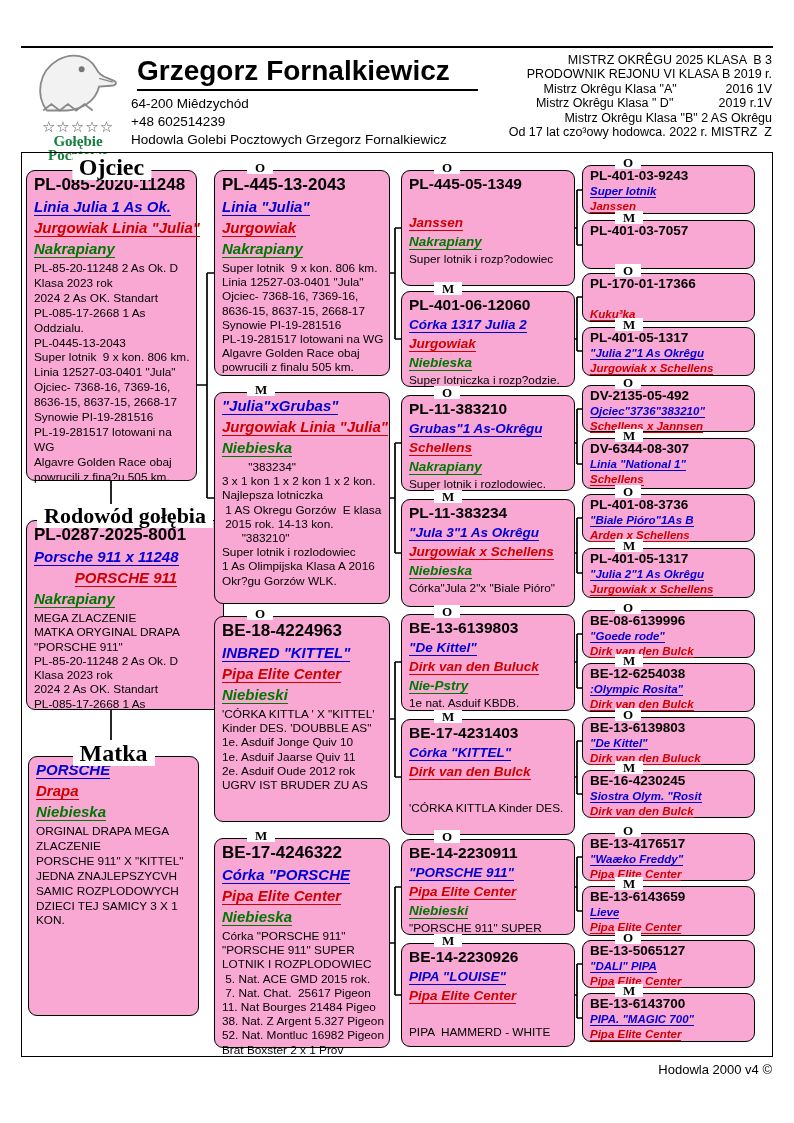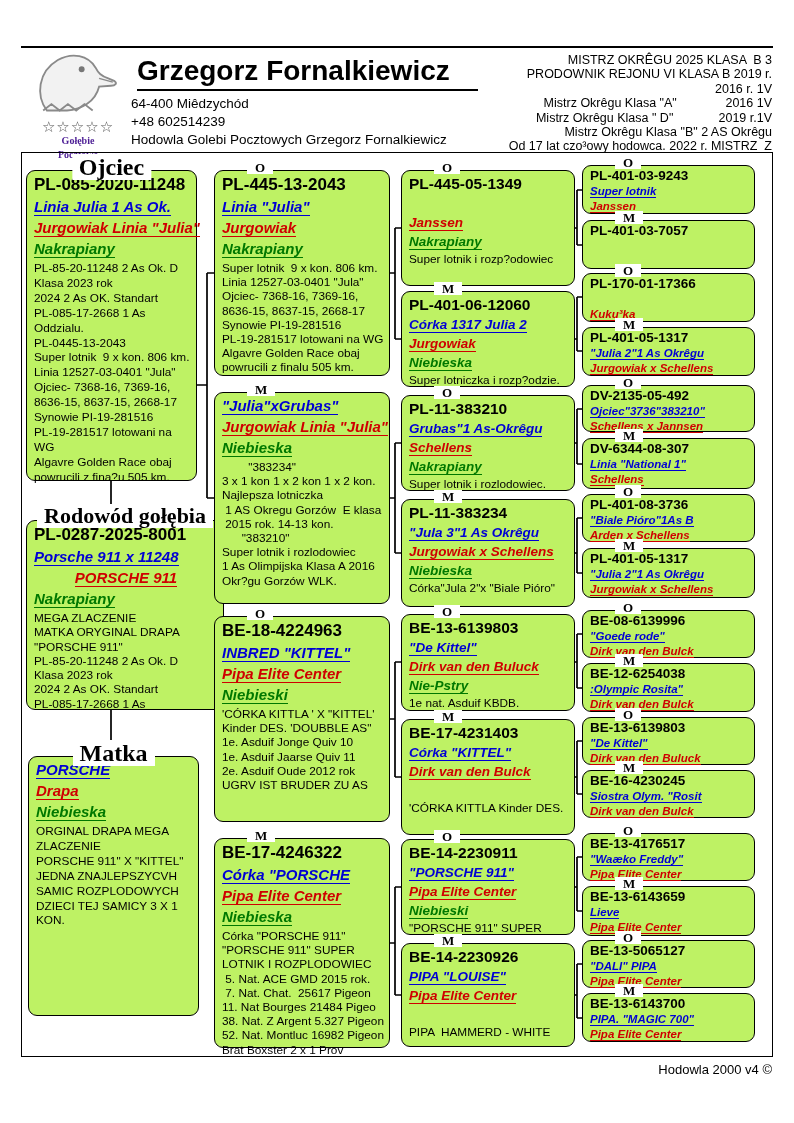--- a/index.html
+++ b/index.html
@@ -1,21 +1,21 @@
 <!DOCTYPE html>
 <html><head>
 <meta charset="utf-8">
 <style>
   html,body{margin:0;padding:0;}
   body{width:794px;height:1123px;position:relative;background:#fff;color:#000;
        font-family:"Liberation Sans",sans-serif;overflow:hidden;}
   .hline{position:absolute;background:#000;height:2px;}
   .frame{position:absolute;left:21px;top:152px;width:750px;height:903px;border:1.6px solid #000;}
   
-  .pbox{position:absolute;background:#bef264;border:1.8px solid #000;border-radius:9px;
+  .pbox{position:absolute;background:#f9a8d4;border:1.8px solid #000;border-radius:9px;
         padding:2px 5px 2px 7px;box-sizing:border-box;}
   .legend{position:absolute;top:-17px;left:50%;transform:translateX(-50%);background:#fff;
           padding:0 7px;font-family:"Liberation Serif",serif;font-weight:bold;font-size:24px;
           line-height:1.1;white-space:nowrap;}
   .marker{position:absolute;top:-10px;left:32px;background:#fff;padding:0 8px;
           font-family:"Liberation Serif",serif;font-weight:bold;font-size:13px;line-height:1;}
   .ring{font-weight:bold;}
   .g1 .ring,.g2 .ring{font-size:17px;line-height:23px;}
   .g3 .ring{font-size:15.5px;line-height:21px;}
   .g4 .ring{font-size:13.5px;line-height:16px;}
@@ -33,22 +33,22 @@
   .g3 .notes{line-height:14px;margin-top:1px;}
   
   .brand-name{position:absolute;left:137px;top:55px;font-size:28px;font-weight:bold;
               border-bottom:2.5px solid #000;padding:0 28px 2px 0;white-space:nowrap;}
   .addr{position:absolute;left:131px;font-size:13.5px;white-space:nowrap;}
   .ach{position:absolute;left:415px;top:53px;width:357px;text-align:right;
        font-size:12.5px;line-height:14.4px;}
   .ach div{white-space:pre;}
   .logo{position:absolute;left:27px;top:50px;width:102px;text-align:center;}
   .logo-stars{font-size:15px;letter-spacing:1px;color:#555;line-height:14px;}
-  .logo-word{font-family:"Liberation Serif",serif;font-weight:bold;font-size:10px;
-             color:#4c1d95;line-height:14px;}
+  .logo-word{font-family:"Liberation Serif",serif;font-weight:bold;font-size:15px;
+             color:#15803d;line-height:14px;}
   .credit{position:absolute;right:22px;top:1062px;font-size:13px;}
   svg.conn{position:absolute;left:0;top:0;pointer-events:none;}
 </style>
 </head>
 <body>
 
 <div class="hline" style="left:21px;top:46px;width:752px;"></div>
 
 <div class="logo">
   <svg width="92" height="66" viewBox="0 0 100 72">
@@ -56,28 +56,27 @@
     <circle cx="54" cy="21" r="3.2" fill="#777"></circle>
     <path d="M73,31 L88,35" stroke="#8a8a8a" stroke-width="1.5" fill="none"></path>
     <path d="M12,66 l9,-7 9,7 9,-7 9,7 9,-7 9,7" fill="none" stroke="#8a8a8a" stroke-width="2"></path>
   </svg>
   <div class="logo-stars">☆☆☆☆☆</div>
   <div class="logo-word">Gołębie</div>
   <div class="logo-word">Pocztowe</div>
 </div>
 
 <div class="brand-name">Grzegorz Fornalkiewicz</div>
-<div class="addr" style="top:96px;">64-400 Miêdzychód</div>
+<div class="addr" style="top:96px;">64-200 Miêdzychód</div>
 <div class="addr" style="top:114px;">+48 602514239</div>
 <div class="addr" style="top:132px;">Hodowla Golebi Pocztowych Grzegorz Fornalkiewicz</div>
 
 <div class="ach">
   <div>MISTRZ OKRÊGU 2025 KLASA  B 3</div>
   <div>PRODOWNIK REJONU VI KLASA B 2019 r.</div>
-  <div>2016 r. 1V</div>
   <div>Mistrz Okrêgu Klasa "A"              2016 1V</div>
   <div>Mistrz Okrêgu Klasa " D"             2019 r.1V</div>
   <div>Mistrz Okrêgu Klasa "B" 2 AS Okrêgu</div>
   <div>Od 17 lat czo³owy hodowca. 2022 r. MISTRZ  Z</div>
 </div>
 
 <div class="frame"></div>
 
 <svg class="conn" width="794" height="1123">
   <path d="M111,481 V520 M111,710 V756

